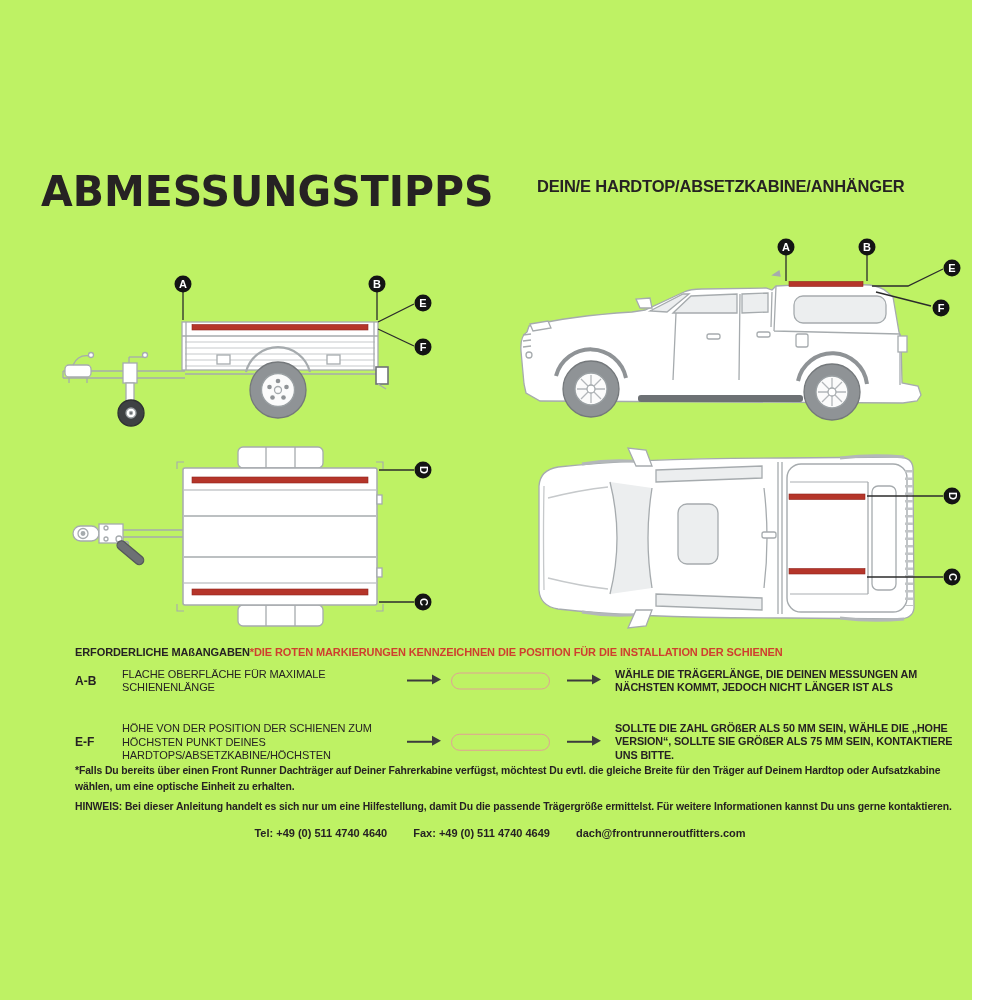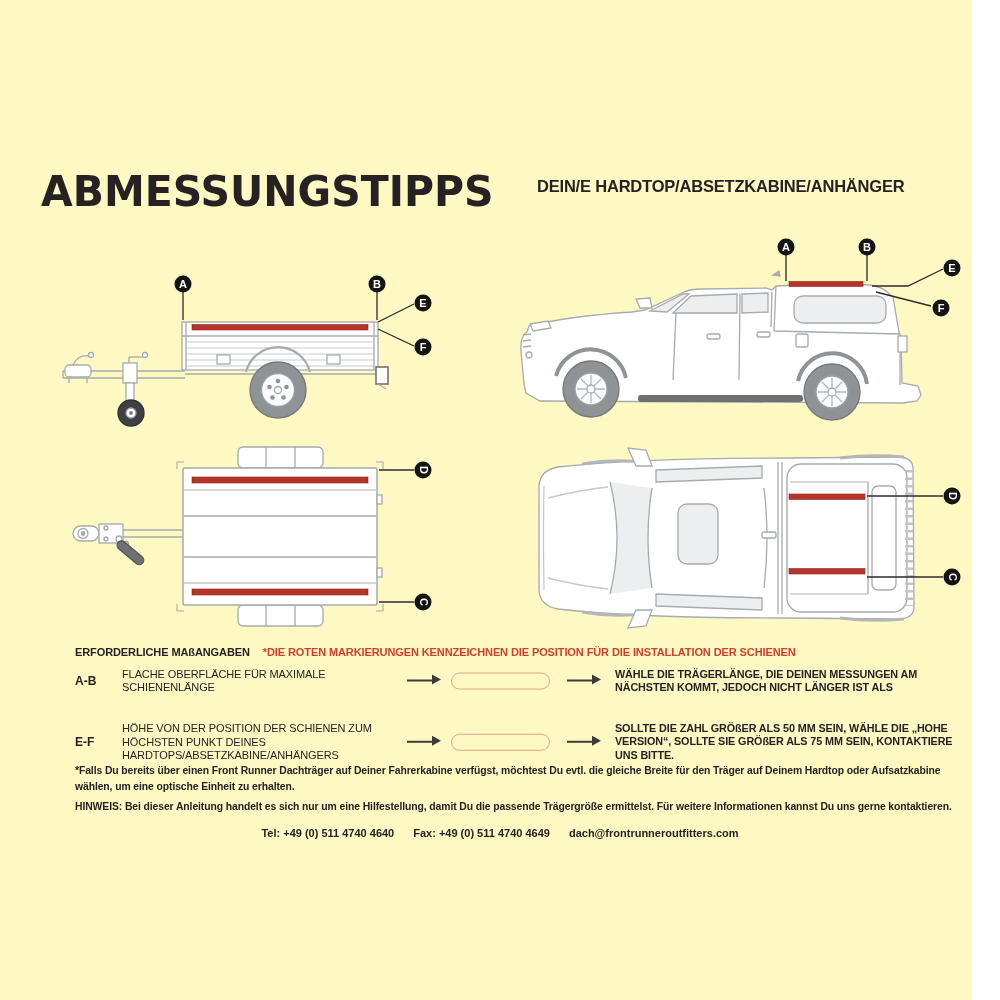--- a/index.html
+++ b/index.html
@@ -1,50 +1,50 @@
 <!DOCTYPE html>
 <html><head>
 <meta charset="utf-8">
 <style>
   html,body{margin:0;padding:0;background:#ffffff;}
-  #page{position:relative;width:972px;height:1000px;background:#fef9c3;overflow:hidden;
+  #page{position:relative;width:972px;height:1000px;background:#bef264;overflow:hidden;
         font-family:"Liberation Sans",sans-serif;color:#262223;}
   .abs{position:absolute;}
 
   
   #title{left:41px;top:167px;font-family:"DejaVu Sans",sans-serif;font-weight:700;
          font-size:41px;letter-spacing:0;transform:scaleY(1.03);transform-origin:left top;}
   #subtitle{left:537px;top:176px;font-weight:700;font-size:16.5px;line-height:1.22;letter-spacing:-0.2px;}
 
   
   .diagram{position:absolute;}
   .diagram svg{display:block;}
   .marker{position:absolute;width:17px;height:17px;border-radius:50%;background:#141414;color:#fff;
           display:flex;align-items:center;justify-content:center;transform:translate(-50%,-50%);
           font-weight:700;font-size:11px;font-family:"Liberation Sans",sans-serif;z-index:5;}
   .marker span{display:block;line-height:1;}
   .marker.rot span{transform:rotate(90deg);}
 
   
-  #meas-heading{left:75px;top:646px;display:flex;gap:13px;font-size:11px;font-weight:700;letter-spacing:-0.1px;text-align:center;}
+  #meas-heading{left:75px;top:646px;display:flex;gap:0;font-size:11px;font-weight:700;letter-spacing:-0.1px;text-align:center;}
   .note-red{color:#cf3f2e;}
   .mrow{position:absolute;left:75px;display:flex;align-items:center;transform:translateY(-50%);}
   .mlabel{width:47px;font-weight:700;font-size:12px;}
   .mdesc{width:285px;font-weight:400;font-size:11px;line-height:1.2;letter-spacing:-0.1px;}
   .arr{width:25px;height:0;border-top:2.5px solid #3c3c3c;position:relative;flex:none;}
   .arr::after{content:"";position:absolute;right:-9px;top:-7px;border-left:9px solid #3c3c3c;
               border-top:5.5px solid transparent;border-bottom:5.5px solid transparent;}
   .pill{width:97px;height:15px;border:1.5px solid #e0a295;border-radius:10px;margin-left:19px;flex:none;}
   .arr2{margin-left:17px;}
   .mresult{margin-left:23px;width:358px;font-weight:700;font-size:10.8px;line-height:1.25;letter-spacing:-0.1px;}
 
   
   .fnote{position:absolute;left:75px;width:892px;font-size:10.4px;font-weight:700;
          line-height:1.5;letter-spacing:-0.1px;}
-  #contact{left:0;top:827px;width:1000px;display:flex;justify-content:center;gap:19px;
+  #contact{left:0;top:827px;width:1000px;display:flex;justify-content:center;gap:26px;
            font-weight:700;font-size:11px;}
 </style>
 </head>
 <body>
 
 <div id="page">
 
   <div id="title" class="abs">ABMESSUNGSTIPPS</div>
   <div id="subtitle" class="abs">
     <div>DEIN/E HARDTOP/ABSETZKABINE/ANHÄNGER</div>
@@ -290,21 +290,21 @@
   <div class="mrow" style="top:681px">
     <div class="mlabel">A-B</div>
     <div class="mdesc">FLACHE OBERFLÄCHE FÜR MAXIMALE SCHIENENLÄNGE</div>
     <div class="arr"></div>
     <div class="pill"></div>
     <div class="arr arr2"></div>
     <div class="mresult">WÄHLE DIE TRÄGERLÄNGE, DIE DEINEN MESSUNGEN AM NÄCHSTEN KOMMT, JEDOCH NICHT LÄNGER IST ALS</div>
   </div>
   <div class="mrow" style="top:742px">
     <div class="mlabel">E-F</div>
-    <div class="mdesc">HÖHE VON DER POSITION DER SCHIENEN ZUM HÖCHSTEN PUNKT DEINES HARDTOPS/ABSETZKABINE/ANHÄNGERS</div>
+    <div class="mdesc">HÖHE VON DER POSITION DER SCHIENEN ZUM HÖCHSTEN PUNKT DEINES HARDTOPS/ABSETZKABINE/HÖCHSTEN</div>
     <div class="arr"></div>
     <div class="pill"></div>
     <div class="arr arr2"></div>
     <div class="mresult">SOLLTE DIE ZAHL GRÖßER ALS 50 MM SEIN, WÄHLE DIE „HOHE VERSION“, SOLLTE SIE GRÖßER ALS 75 MM SEIN, KONTAKTIERE UNS BITTE.</div>
   </div>
 
   <div class="fnote" style="top:799px">HINWEIS: Bei dieser Anleitung handelt es sich nur um eine Hilfestellung, damit Du die passende Trägergröße ermittelst. Für weitere Informationen kannst Du uns gerne kontaktieren.</div>
   <div class="fnote" style="top:763px">*Falls Du bereits über einen Front Runner Dachträger auf Deiner Fahrerkabine verfügst, möchtest Du evtl. die gleiche Breite für den Träger auf Deinem Hardtop oder Aufsatzkabine wählen, um eine optische Einheit zu erhalten.</div>
 
   <div id="contact" class="abs">

